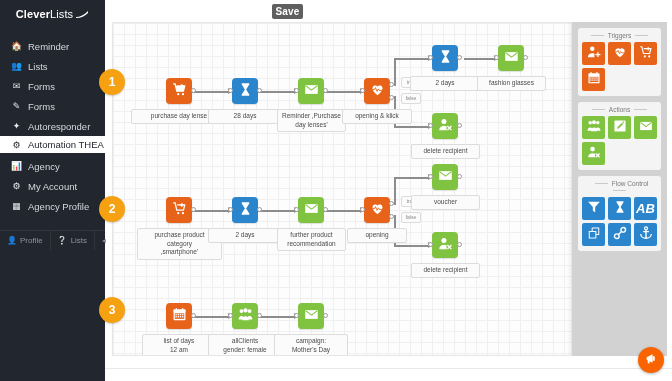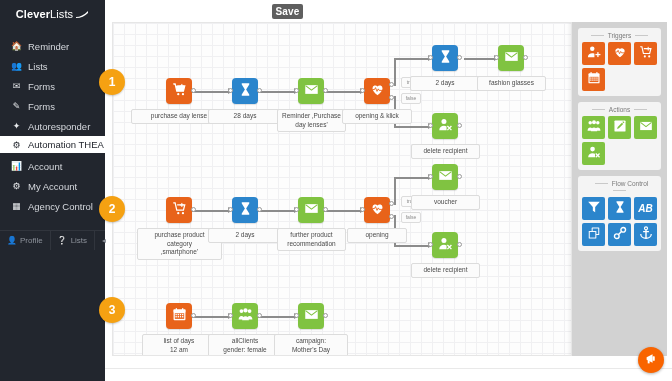--- a/index.html
+++ b/index.html
@@ -138,21 +138,21 @@
                      vertical-align:middle; margin:0 4px 1px 4px; }
   .pal-items { display:flex; flex-wrap:wrap; gap:3px; }
   .pal-item {
     width:23px; height:23px; border-radius:2px; cursor:pointer;
     display:flex; align-items:center; justify-content:center;
   }
   .pal-item svg { width:14px; height:14px; fill:#fff; }
   .pal-item.orange { background:#e8631a; }
   .pal-item.green  { background:#80c341; }
   .pal-item.blue   { background:#2b85cc; }
-  .pal-item .ab { color:#fff; font-size:10px; font-weight:bold; font-style:italic; }
+  .pal-item .ab { color:#fff; font-size:13px; font-weight:bold; font-style:italic; }
 
   
   #fab {
     position:absolute; right:8px; bottom:8px; width:26px; height:26px;
     border-radius:50%; background:#f96400; display:flex; align-items:center;
     justify-content:center; cursor:pointer; z-index:40;
     box-shadow:0 1px 3px rgba(0,0,0,.3);
   }
   #fab svg { width:13px; height:13px; fill:#fff; }
 
@@ -193,29 +193,29 @@
       <span class="ic">✦</span>
       <span>Autoresponder</span>
     </div>
     <div class="nav-item active">
       <span class="ic">⚙</span>
       <span>Automation THEA</span>
     </div>
     <div class="nav-gap"></div>
     <div class="nav-item">
       <span class="ic">📊</span>
-      <span>Account</span>
+      <span>Agency</span>
     </div>
     <div class="nav-item">
       <span class="ic">⚙</span>
       <span>My Account</span>
     </div>
     <div class="nav-item">
       <span class="ic">▦</span>
-      <span>Agency Control</span>
+      <span>Agency Profile</span>
     </div>
   </div>
 
   <div class="sidebar-bottom">
     <div class="sb-btn">
       <span>👤</span>
       <span>Profile</span>
     </div>
     <div class="sb-btn">
       <span>❔</span>

